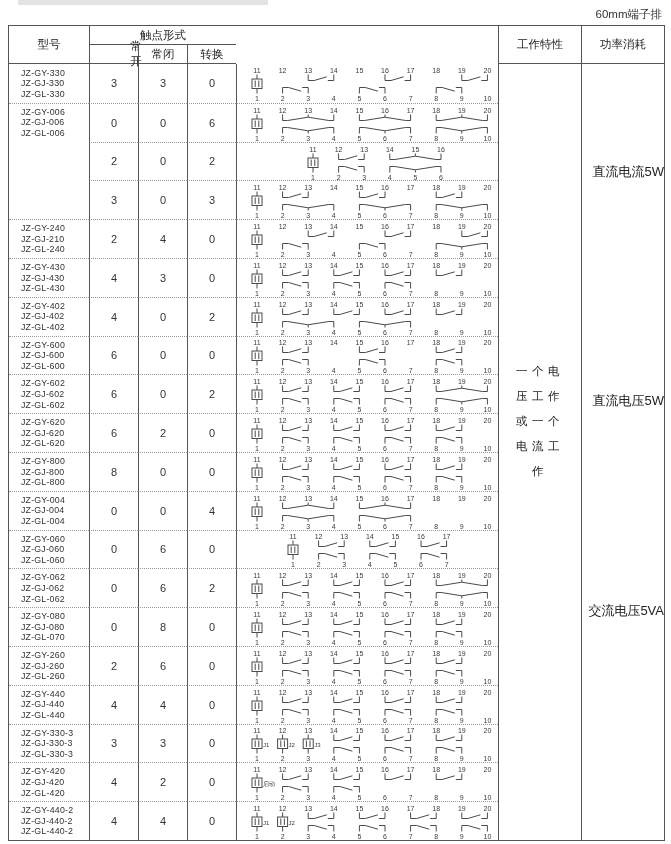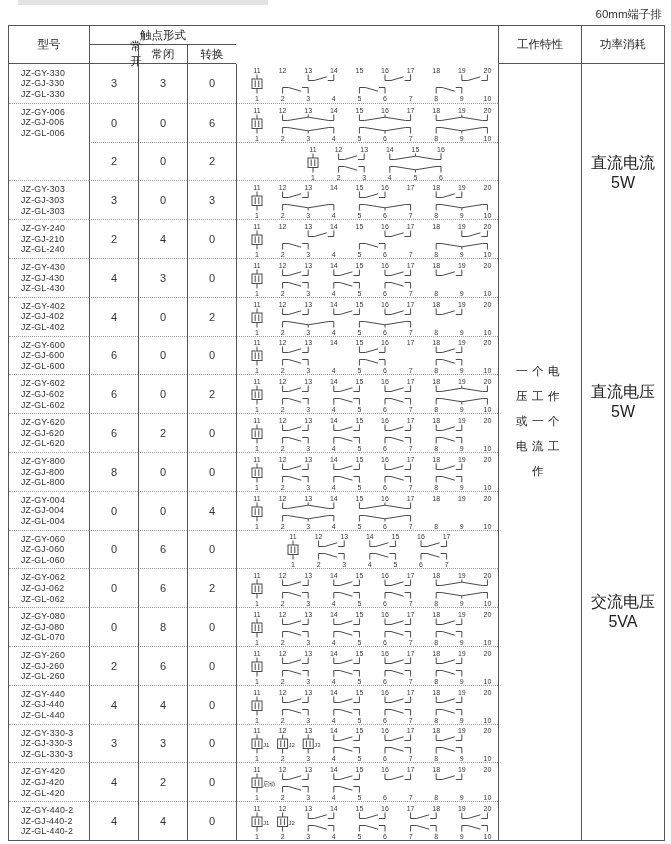--- a/index.html
+++ b/index.html
@@ -19,21 +19,21 @@
     border:1.5px solid #555; background:#fff;
   }
   .h { display:flex; align-items:center; justify-content:center; font-size:11.5px; color:#222; border-bottom:1px solid #555; }
   .bl { border-left:1px solid #555; }
   .cell { display:flex; align-items:center; justify-content:center; font-size:11px; min-width:0; overflow:hidden; }
   .dot { border-top:1px dotted #999; }
   .model { flex-direction:column; align-items:flex-start; justify-content:center; padding-left:12px; font-size:8.8px; line-height:10.6px; letter-spacing:0.2px; color:#333; }
   .num { font-size:11px; color:#333; }
   .tall { position:relative; border-left:1px solid #555; }
   .wtext { position:absolute; top:357px; left:50%; transform:translate(-50%,-50%); width:52px; font-size:11.5px; line-height:25px; text-align:center; letter-spacing:4.5px; color:#222; }
-  .plabel { position:absolute; left:0; right:0; transform:translateY(-50%); text-align:center; font-size:16px; color:#222; }
+  .plabel { position:absolute; left:0; right:0; transform:translateY(-50%); text-align:right; font-size:13px; color:#222; }
   svg.diagram { display:block; }
   svg.diagram path, svg.diagram line, svg.diagram rect { stroke:#4a4a4a; fill:none; stroke-width:1; }
   svg.diagram text { fill:#3a3a3a; font-family:"Liberation Sans",sans-serif; stroke:none; }
 </style>
 </head>
 <body>
 
 <div class="topband"></div>
 <div class="title-right">60mm端子排</div>
 
@@ -155,25 +155,20 @@
         <text x="198" y="37" font-size="7" text-anchor="middle">6</text>
         <path d="M70 10.5 L70 15 M70 24.5 L70 29.5"></path>
         <rect x="65" y="15" width="10" height="9.5"></rect>
         <path d="M68.2 16.5 L68.2 23 M71.8 16.5 L71.8 23"></path>
         <path d="M95.6 10.5 L95.6 16.5 L101.6 16.5 M121.2 10.5 L121.2 16.5 L115.2 16.5 M101.6 16.5 L114.2 12.8"></path>
         <path d="M146.8 10.5 L146.8 16.5 L151.8 16.5 M198 10.5 L198 16.5 L193 16.5 M172.4 10.5 L172.4 13.2 M172.4 13.2 L151.8 16.5 M172.4 13.2 L193 16.5"></path>
         <path d="M95.6 29.5 L95.6 23.5 L101.6 23.5 M121.2 29.5 L121.2 23.5 L115.2 23.5 M101.6 23.5 L114.2 27.2"></path>
         <path d="M146.8 29.5 L146.8 23.5 L151.8 23.5 M198 29.5 L198 23.5 L193 23.5 M172.4 29.5 L172.4 26.8 M172.4 26.8 L151.8 23.5 M172.4 26.8 L193 23.5"></path>
       </svg>
     </div>
-    <div class="cell model dot" style="grid-area: 6 / 1;">
-      <div>JZ-GY-303</div>
-      <div>JZ-GJ-303</div>
-      <div>JZ-GL-303</div>
-    </div>
     <div class="cell num bl dot" style="grid-area: 6 / 2;">3</div>
     <div class="cell num bl dot" style="grid-area: 6 / 3;">0</div>
     <div class="cell num bl dot" style="grid-area: 6 / 4;">3</div>
     <div class="cell bl dot" style="grid-area: 6 / 5;">
       <svg viewBox="0 0 250 38" width="250" height="38" class="diagram">
         <text x="14" y="9" font-size="7" text-anchor="middle">11</text>
         <text x="39.6" y="9" font-size="7" text-anchor="middle">12</text>
         <text x="65.2" y="9" font-size="7" text-anchor="middle">13</text>
         <text x="90.80000000000001" y="9" font-size="7" text-anchor="middle">14</text>
         <text x="116.4" y="9" font-size="7" text-anchor="middle">15</text>

